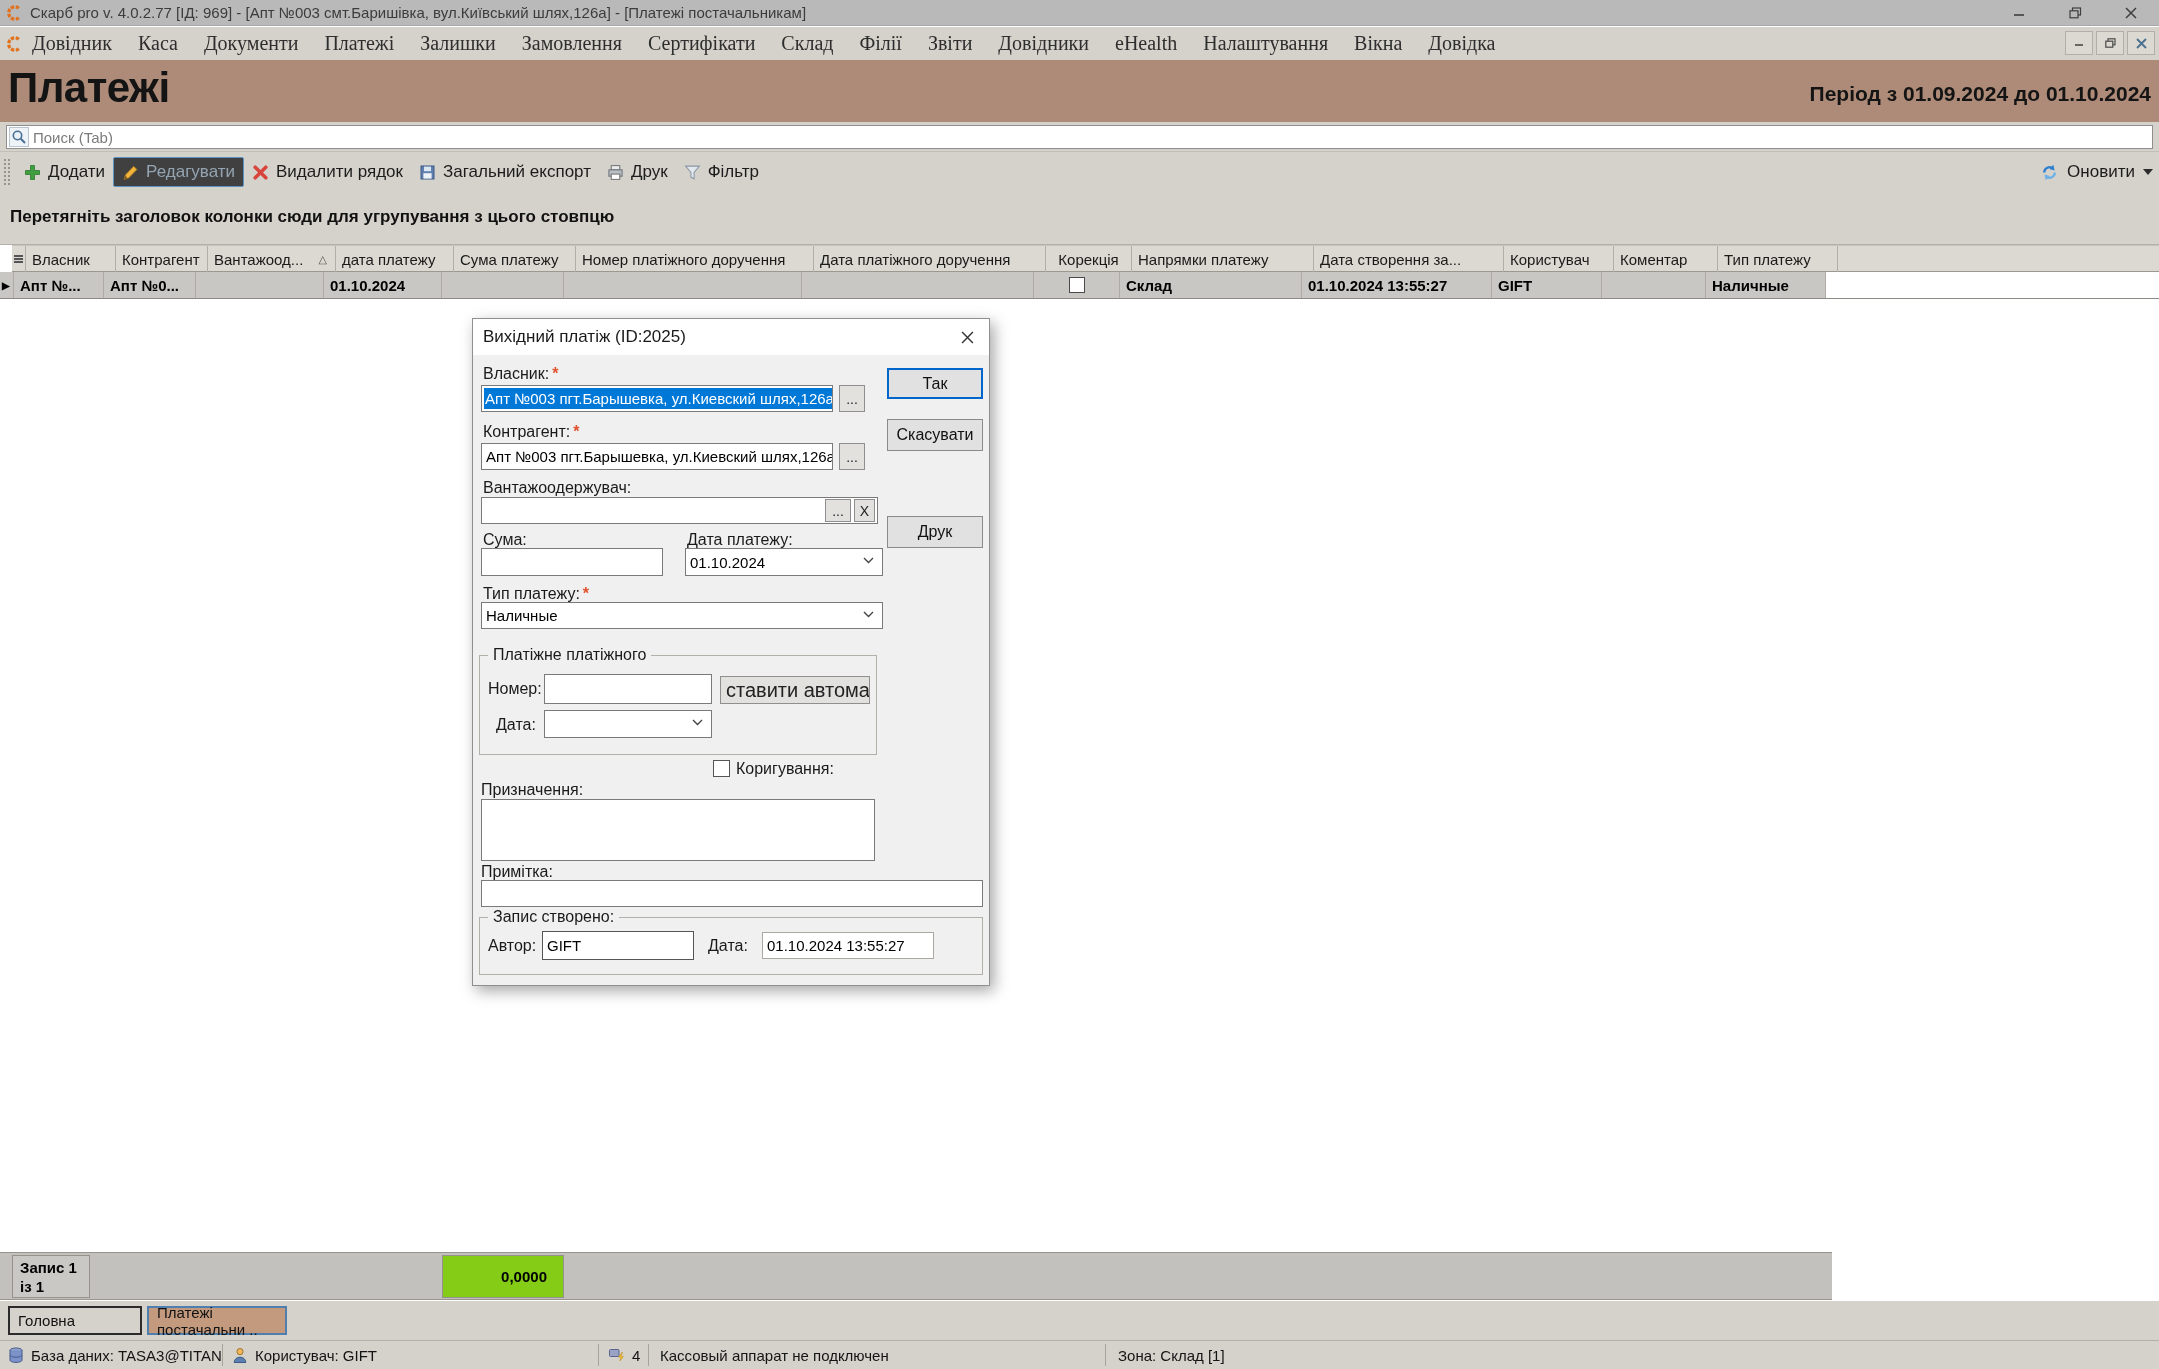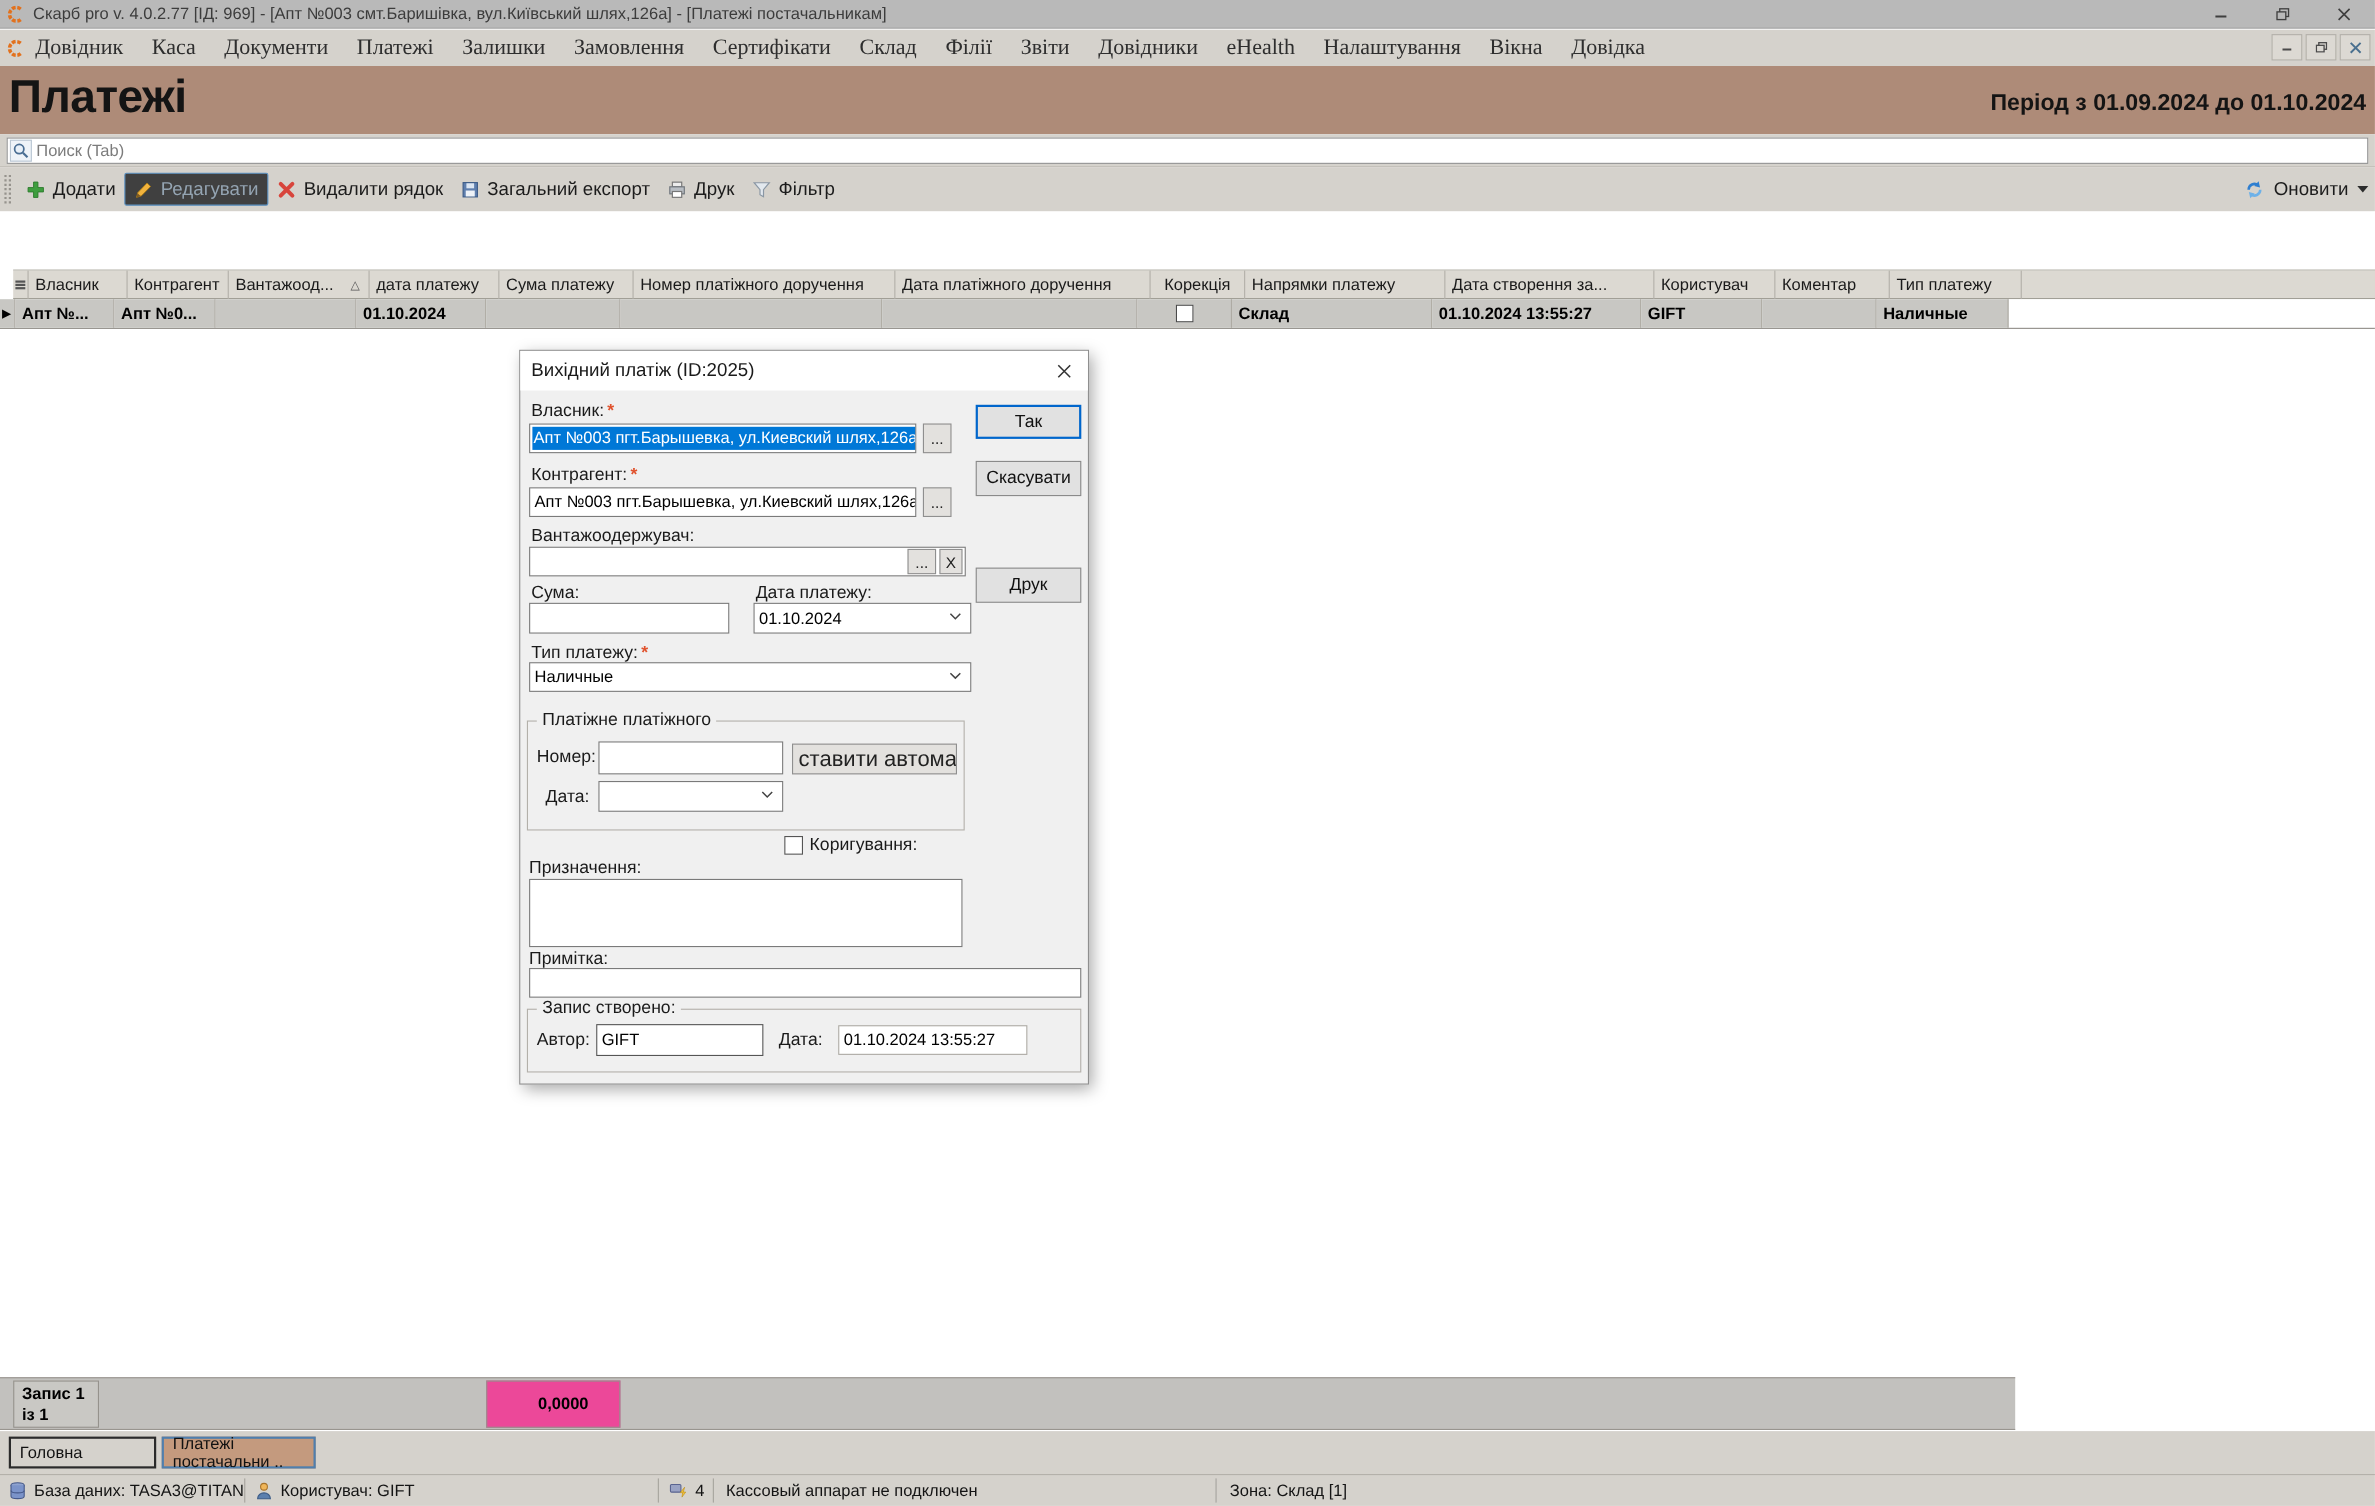--- a/index.html
+++ b/index.html
@@ -55,21 +55,21 @@
   .c4{width:118px;} .c5{width:122px;} .c6{width:238px;} .c7{width:232px;}
   .c8{width:86px; justify-content:center; padding-left:0;} .c9{width:182px;} .c10{width:190px;}
   .c11{width:110px;} .c12{width:104px;} .c13{width:120px;}
   .row-marker { font-size:10px; color:#000; }
   .chk { width:16px; height:16px; background:#fff; border:1px solid #4a4a4a; }
   .bars-icon span { display:block; width:9px; height:1.5px; background:#555; margin:1.5px 0; }
 
   
   #summaryrow { position:absolute; left:0; top:1252px; width:1832px; height:48px; background:#c2c1be; border-top:1px solid #98958f; border-bottom:1px solid #98958f; }
   #rec-cell { position:absolute; left:12px; top:2px; width:78px; height:43px; background:#c9c8c4; border:1px solid #95928c; padding:3px 0 0 7px; font-size:15px; font-weight:bold; line-height:1.25; color:#000; }
-  #sum-cell { position:absolute; left:442px; top:2px; width:122px; height:43px; background:#ec4899; border:1px solid #95928c; display:flex; align-items:center; justify-content:flex-end; padding-right:28px; font-size:15px; font-weight:bold; color:#000; }
+  #sum-cell { position:absolute; left:442px; top:2px; width:122px; height:43px; background:#84cc16; border:1px solid #95928c; display:flex; align-items:center; justify-content:flex-end; padding-right:16px; font-size:15px; font-weight:bold; color:#000; }
   #tabsrow { position:absolute; left:0; top:1301px; width:2159px; height:39px; background:#d5d2cc; }
   .tab { position:absolute; top:5px; height:29px; font-size:15px; color:#111; display:flex; align-items:center; padding-left:8px; }
   #tab-home { left:8px; width:134px; background:#d5d2cc; border:2px solid #2b2b2b; }
   #tab-payments { left:147px; width:140px; background:#c49a7e; border:2px solid #4f7fae; }
   #statusbar { position:absolute; left:0; top:1340px; width:2159px; height:29px; background:#d5d2cc; border-top:1px solid #b4b1aa; font-size:15px; color:#141414; }
   .sb-item { position:absolute; top:0; height:28px; display:flex; align-items:center; gap:7px; white-space:nowrap; }
   .sb-sep { position:absolute; top:3px; width:1px; height:22px; background:#a6a39d; }
 
   
   #dialog { position:absolute; left:472px; top:318px; width:518px; height:668px; background:#f0f0f0; border:1px solid #8f8f8f; box-shadow:4px 5px 14px rgba(0,0,0,0.35); z-index:10; }
@@ -248,20 +248,23 @@
             <polygon points="12.6,1.6 13.8,7 8.8,5.8" fill="#2f7fd0"></polygon>
             <path d="M14 9a5 5 0 0 1-8.2 3.8" fill="none" stroke="#6db1e8" stroke-width="2.2"></path>
             <polygon points="5.4,16.4 4.2,11 9.2,12.2" fill="#6db1e8"></polygon>
           </svg>
       </span>
       <span>Оновити</span>
       <span class="caret-down"></span>
     </div>
   </div>
 
+  <div id="grouppanel">
+    <span>Перетягніть заголовок колонки сюди для угрупування з цього стовпцю</span>
+  </div>
 
   <div id="gridheader">
     <div class="gh c0">
       <span class="bars-icon">
           <span></span>
           <span></span>
           <span></span>
         </span>
     </div>
     <div class="gh c1">

